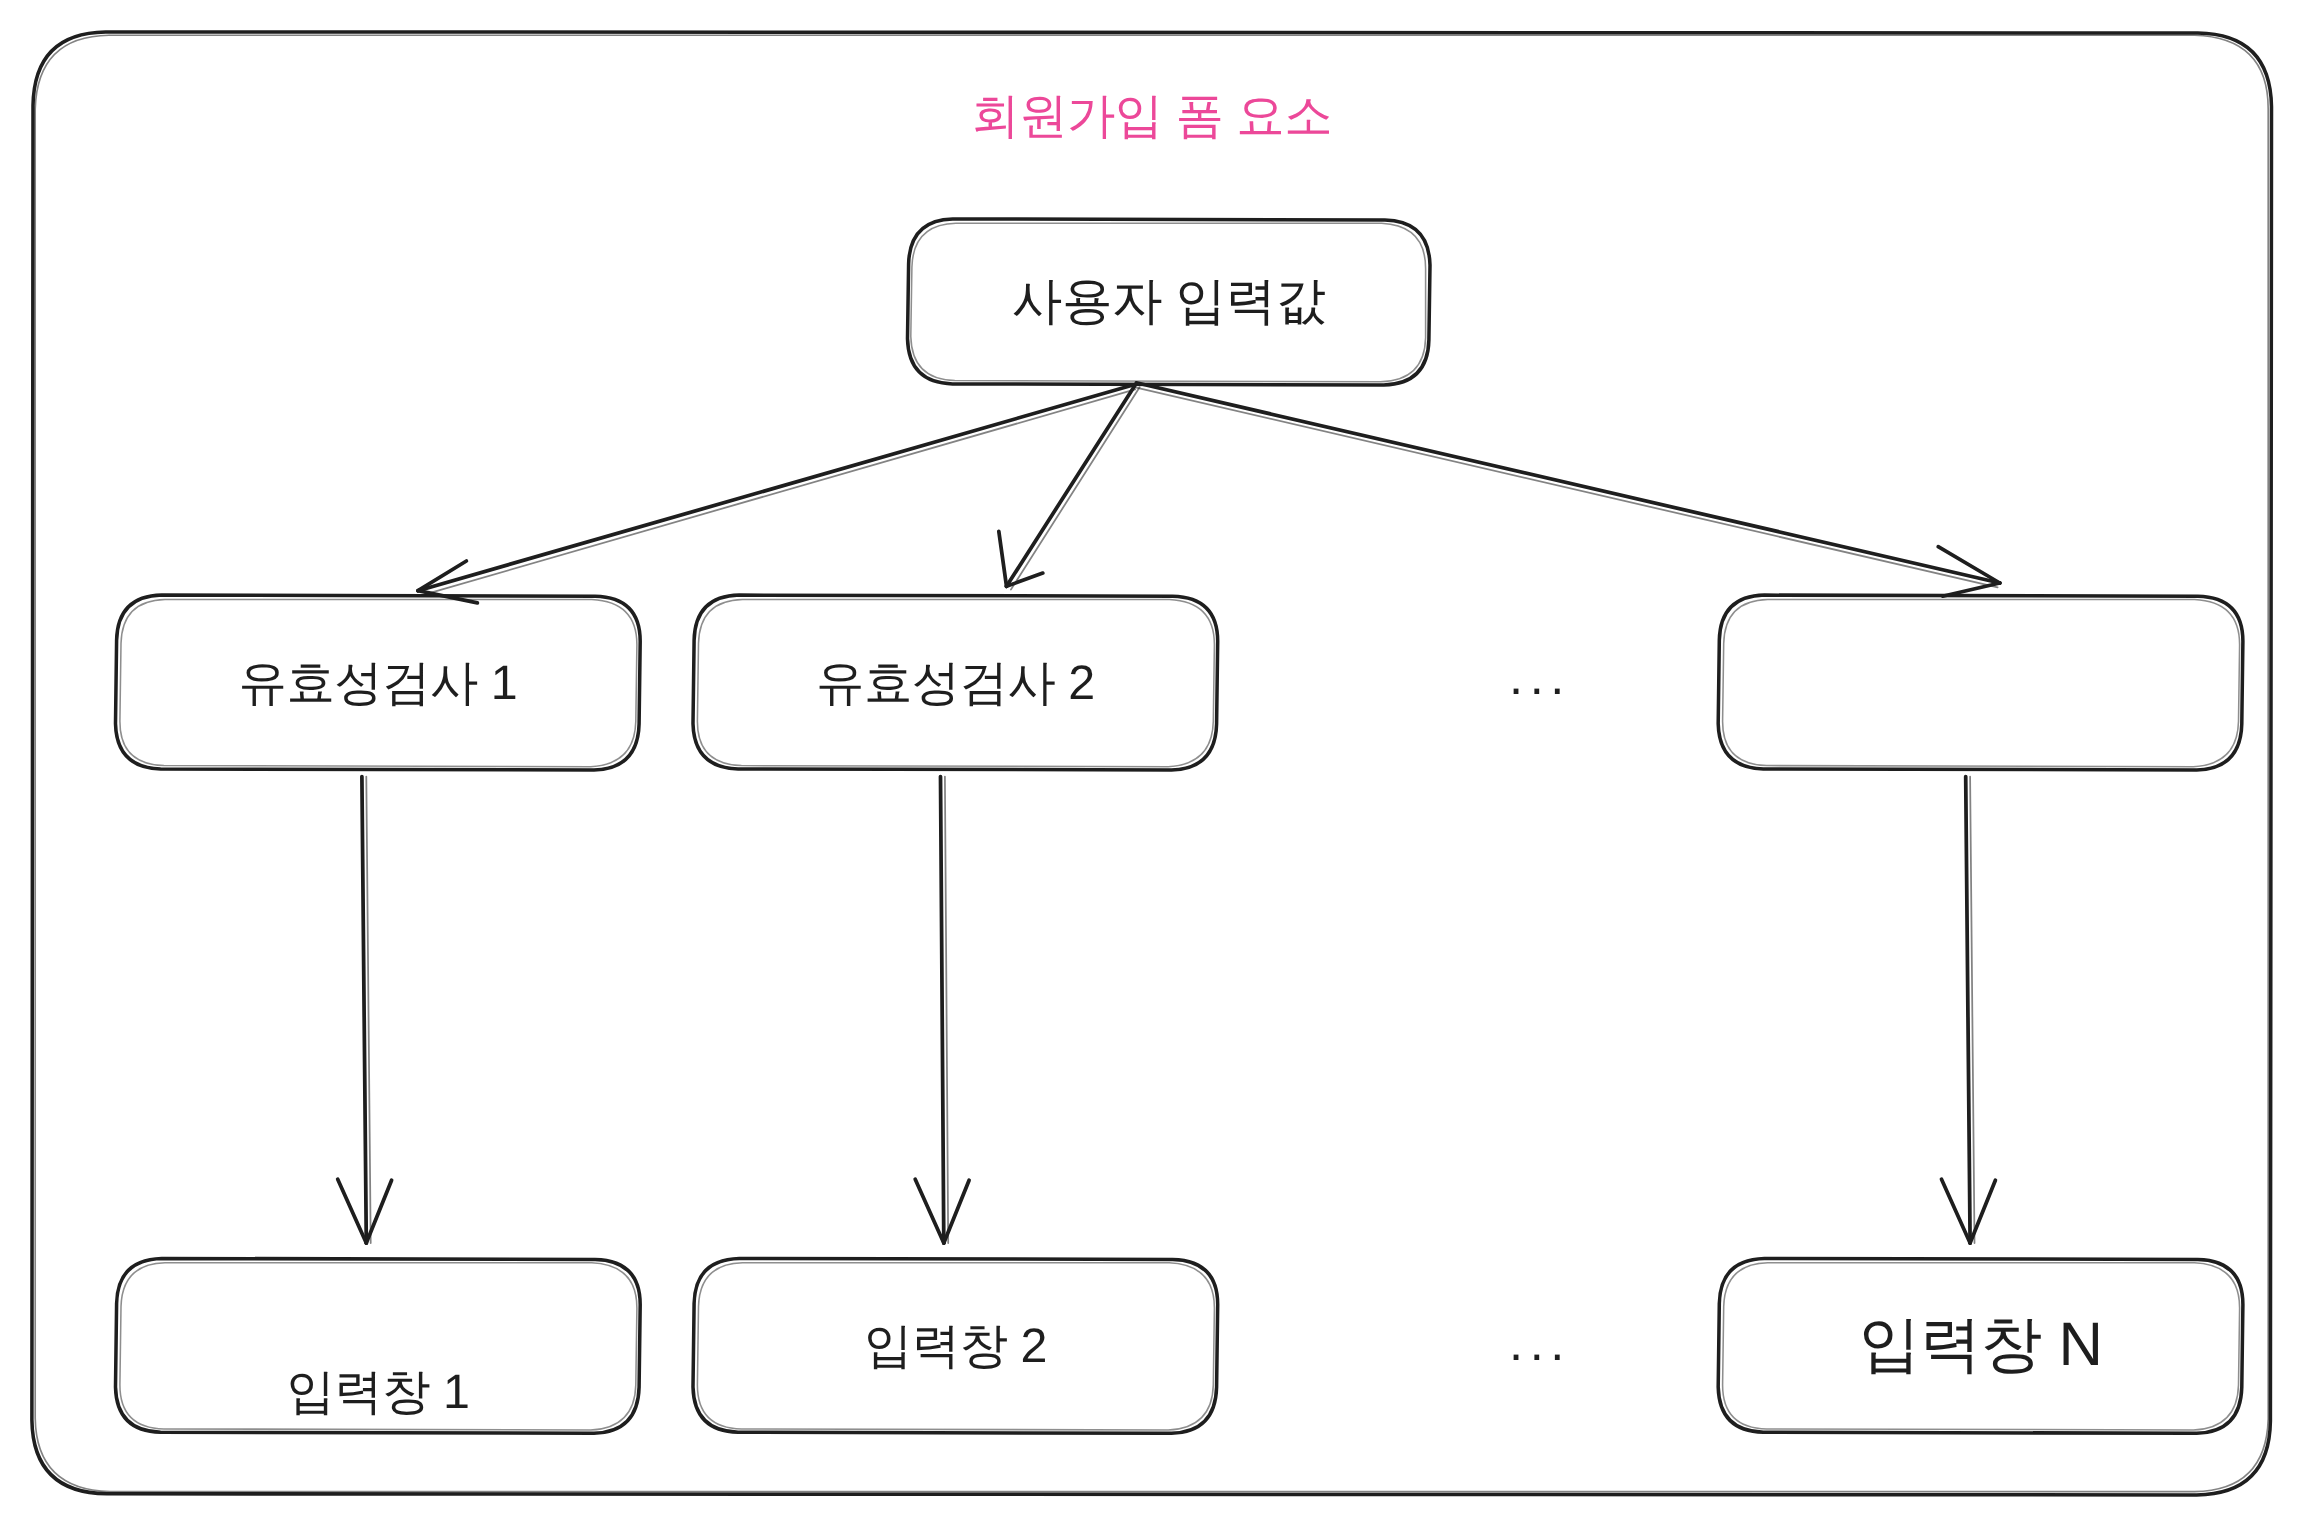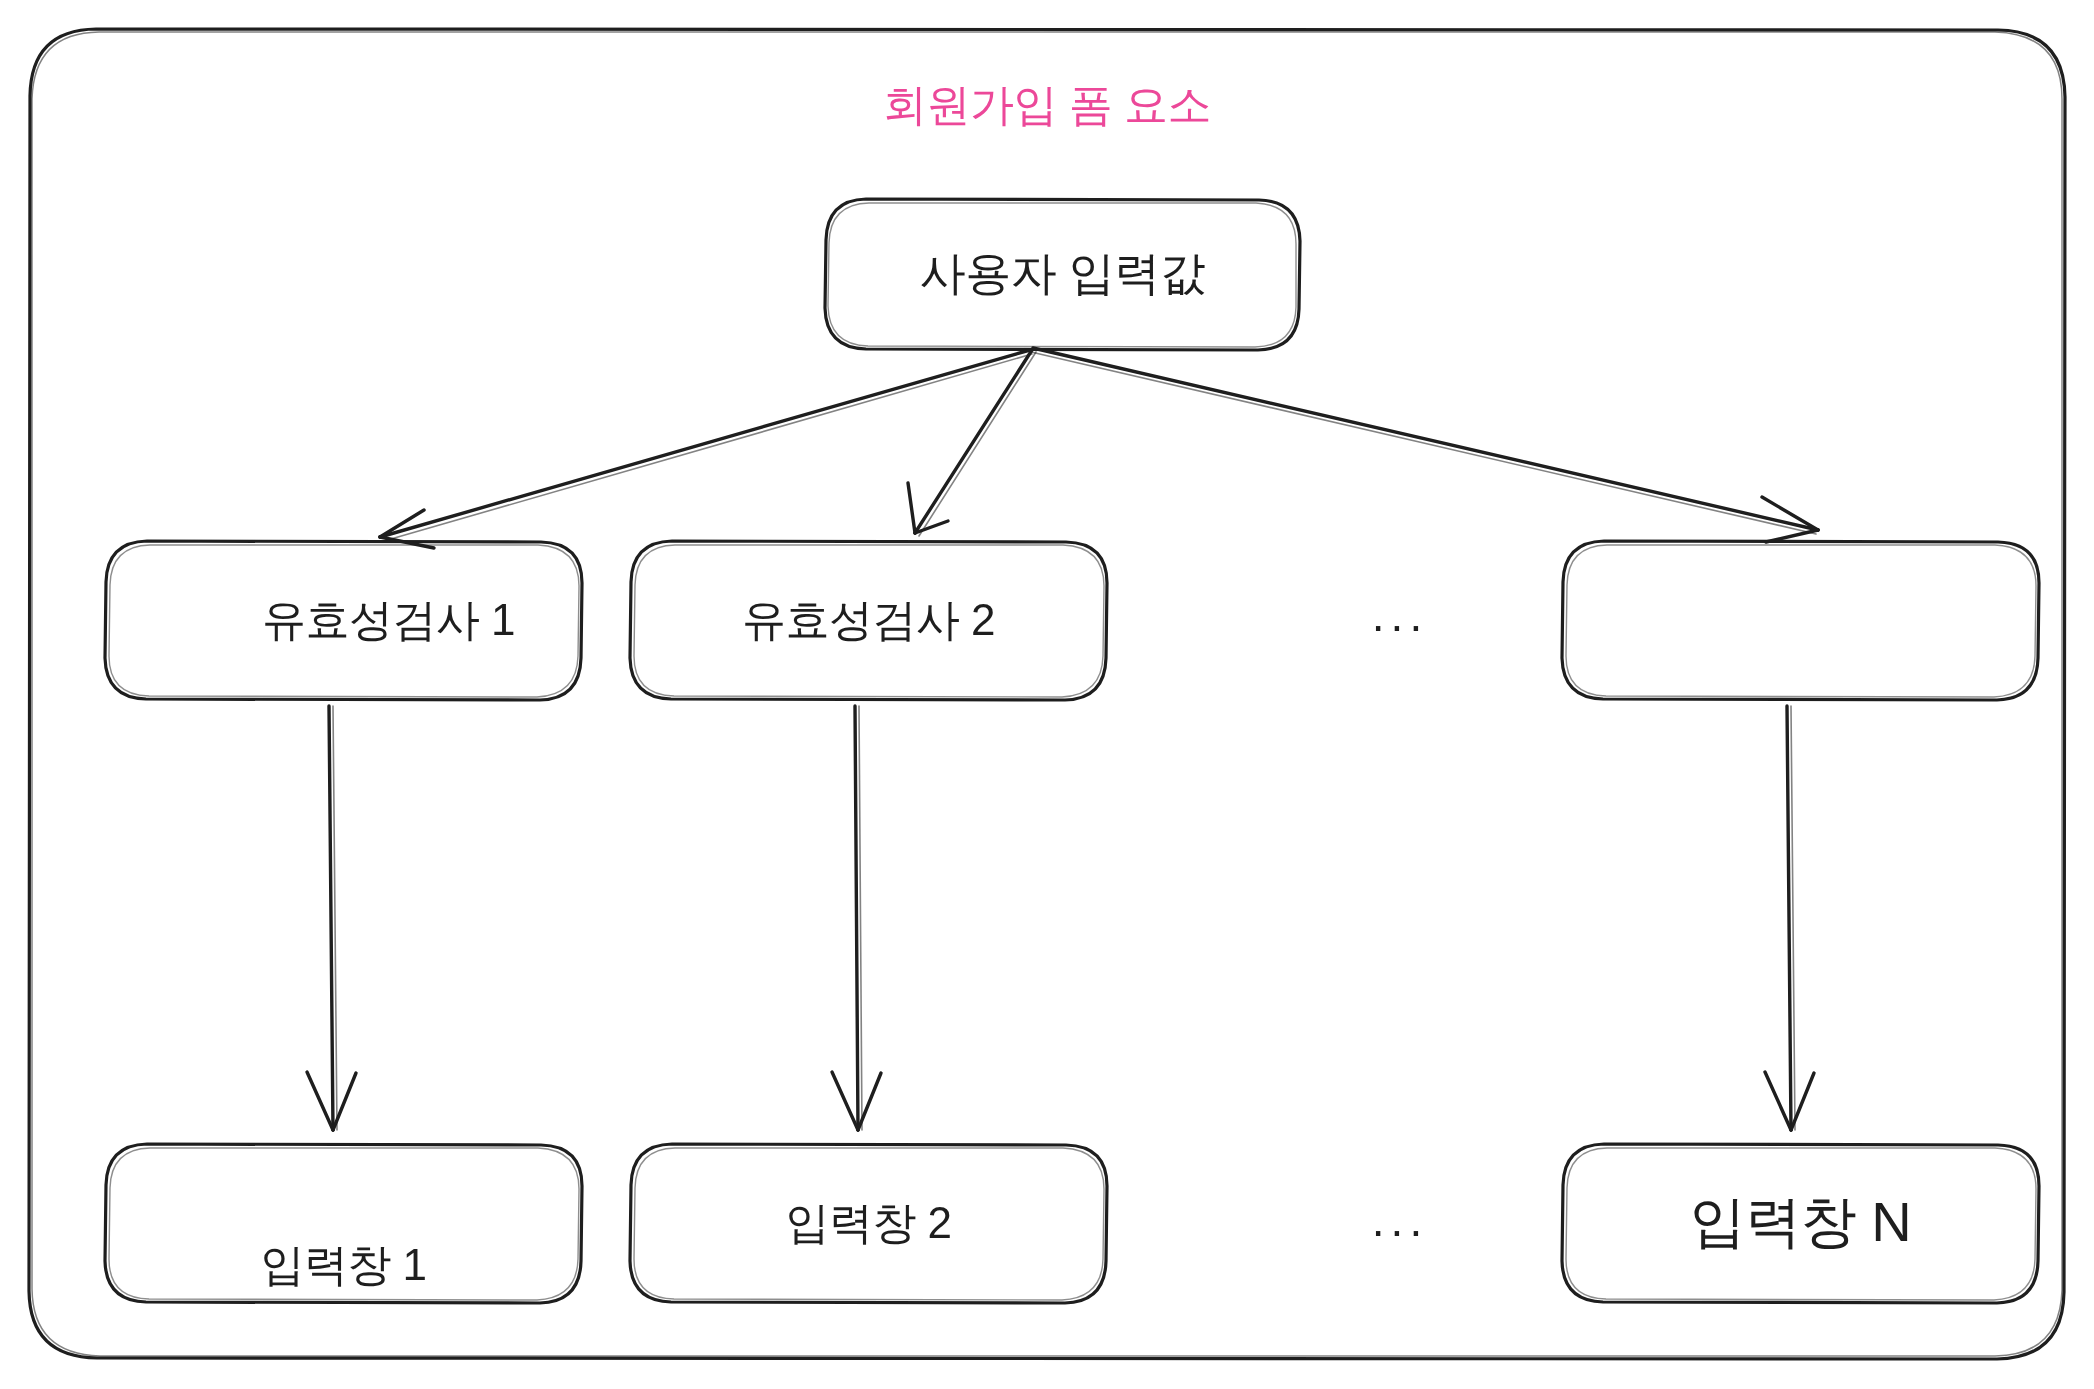--- a/index.html
+++ b/index.html
@@ -148,21 +148,21 @@
         <path d="M 1791 1130 L 1814 1073"></path>
       </g>
 
     </g>
   </svg>
 
   <div class="group-title">회원가입 폼 요소</div>
 
   <div class="node-label" style="left:825px; top:198px; width:475px; height:152px; font-size:46px;">사용자 입력값</div>
 
-  <div class="node-label" style="left:105px; top:540px; width:477px; height:160px; font-size:44px;padding-left:45px;">유효성검사 1</div>
+  <div class="node-label" style="left:105px; top:540px; width:477px; height:160px; font-size:44px;">유효성검사 1</div>
 
   <div class="node-label" style="left:630px; top:540px; width:477px; height:160px; font-size:44px;">유효성검사 2</div>
 
 
   <div class="node-label" style="left:105px; top:1185px; width:477px; height:160px; font-size:44px;">입력창 1</div>
 
   <div class="node-label" style="left:630px; top:1143px; width:477px; height:160px; font-size:44px;">입력창 2</div>
 
   <div class="node-label" style="left:1562px; top:1143px; width:477px; height:160px; font-size:56px;">입력창 N</div>
 

